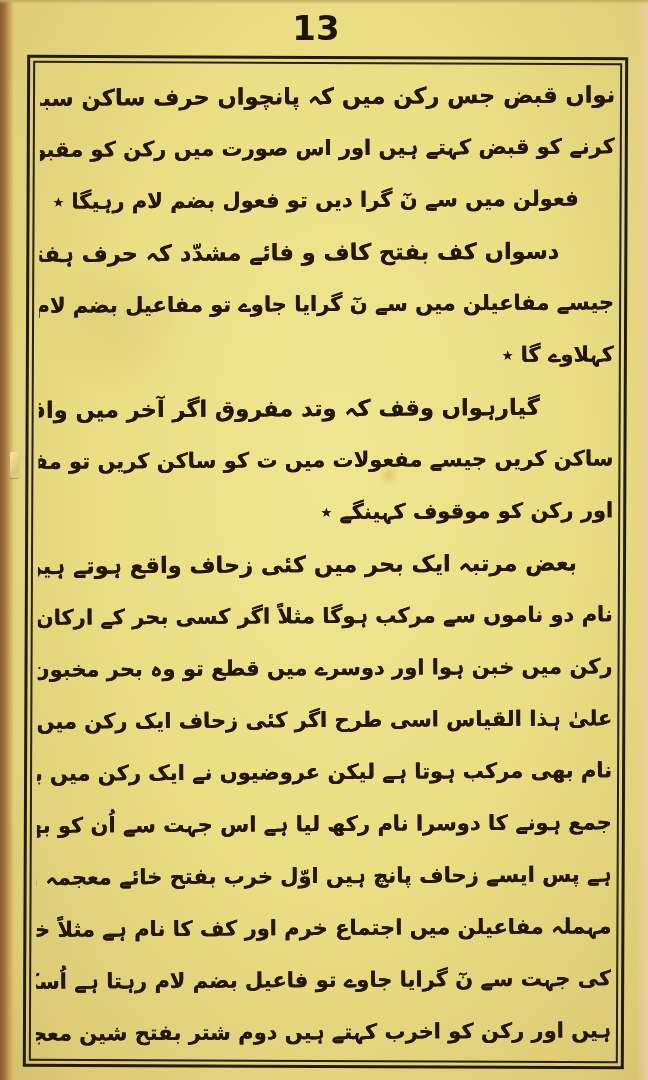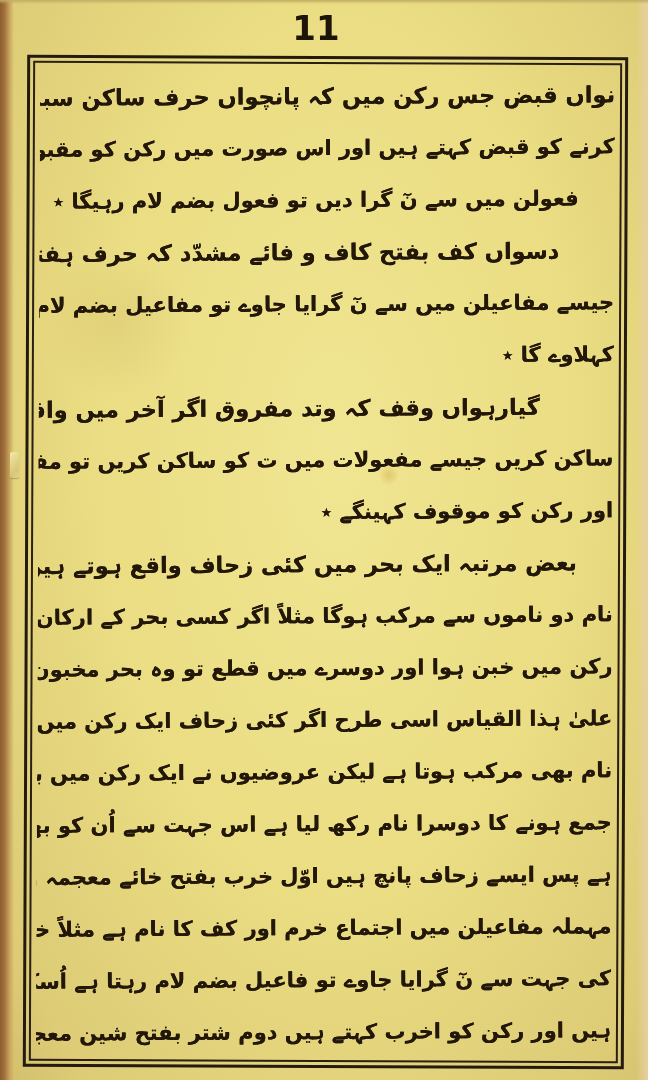--- a/index.html
+++ b/index.html
@@ -105,21 +105,21 @@
   .indent-lg { padding-right: 74px; }
 </style>
 </head>
 <body>
 
 <div class="binding-strip"></div>
 <div class="page-edge-right"></div>
 <div class="page-edge-top"></div>
 <div class="page-fold"></div>
 
-<div class="page-number">11</div>
+<div class="page-number">13</div>
 
 <div class="frame">
   <div class="frame-inner-rule"></div>
   <div class="text-block">
     <div class="text-line para-start">نواں قبض جس رکن میں کہ پانچواں حرف ساکن سبب خفیف میں کا ہو اُسکے دور</div>
     <div class="text-line">کرنے کو قبض کہتے ہیں اور اس صورت میں رکن کو مقبوض بولتے ہیں جیسے</div>
     <div class="text-line indent-sm">فعولن میں سے نٓ گرا دیں تو فعول بضم لام رہیگا ٭</div>
     <div class="text-line para-start indent-md">دسواں کف بفتح کاف و فائے مشدّد کہ حرف ہفتم ساکن کو گرایا جاوے</div>
     <div class="text-line">جیسے مفاعیلن میں سے نٓ گرایا جاوے تو مفاعیل بضم لام رہیگا اور رکن مکفوف</div>
     <div class="text-line">کہلاوے گا ٭</div>

